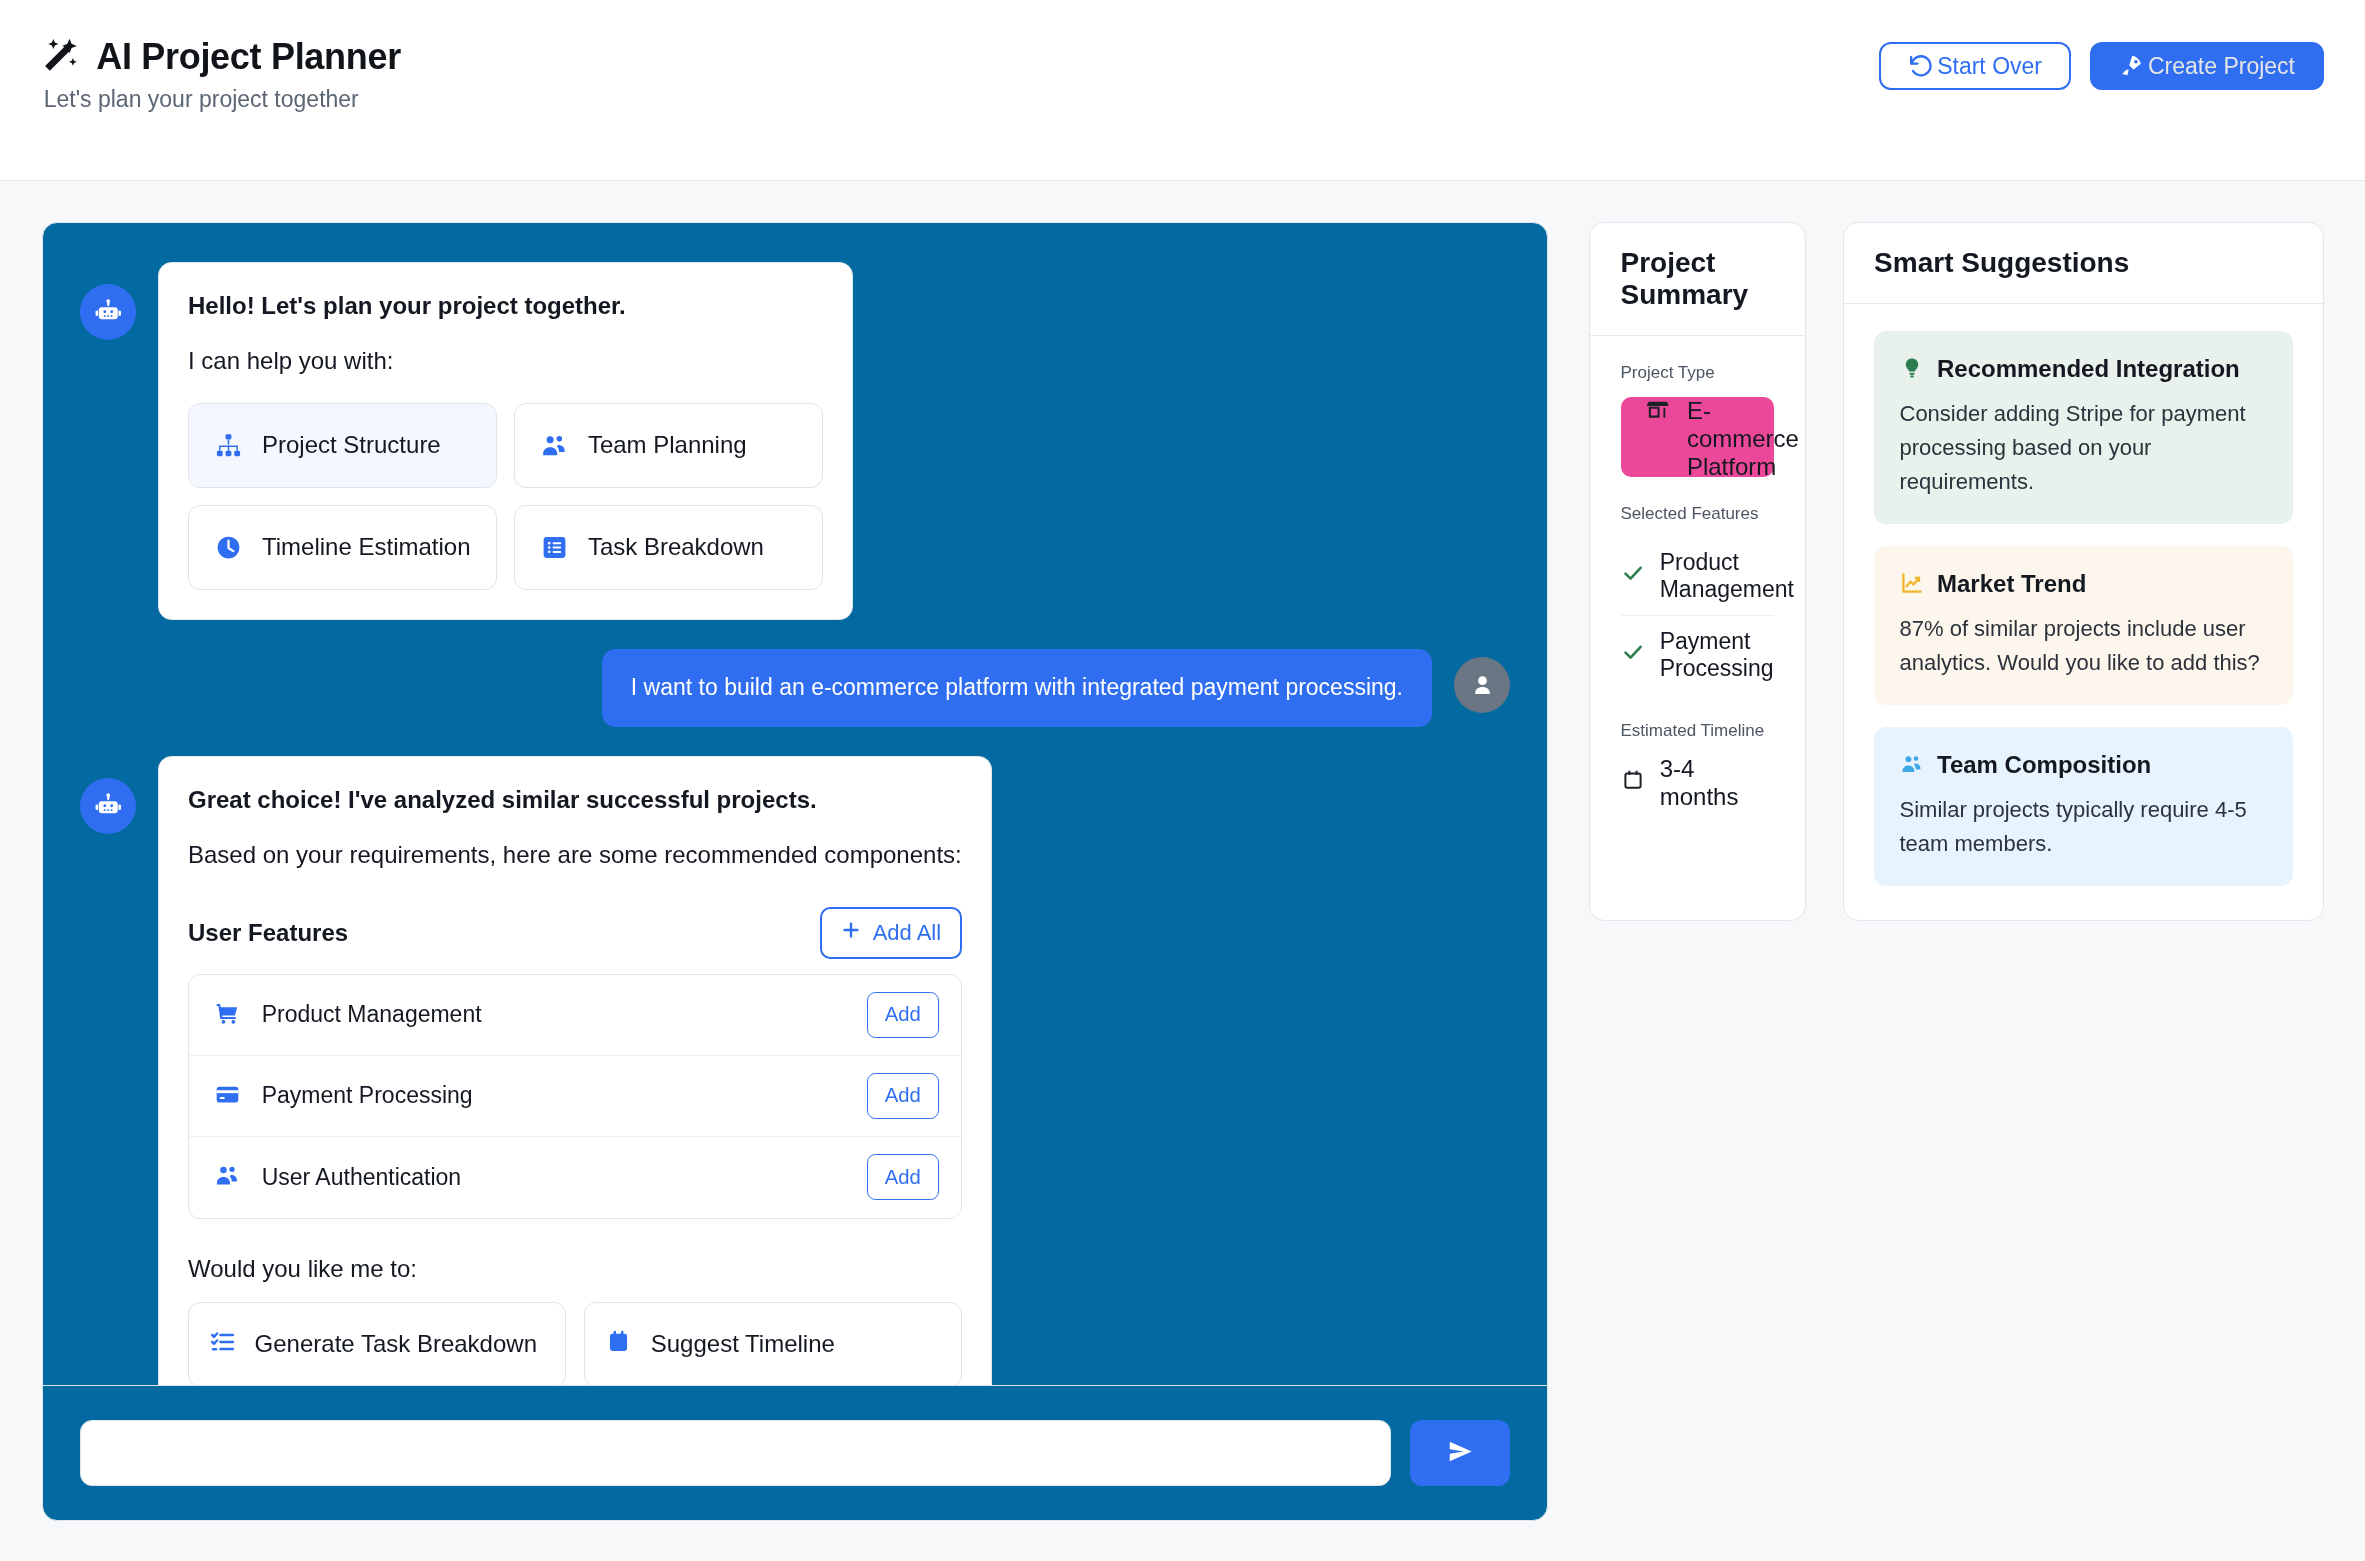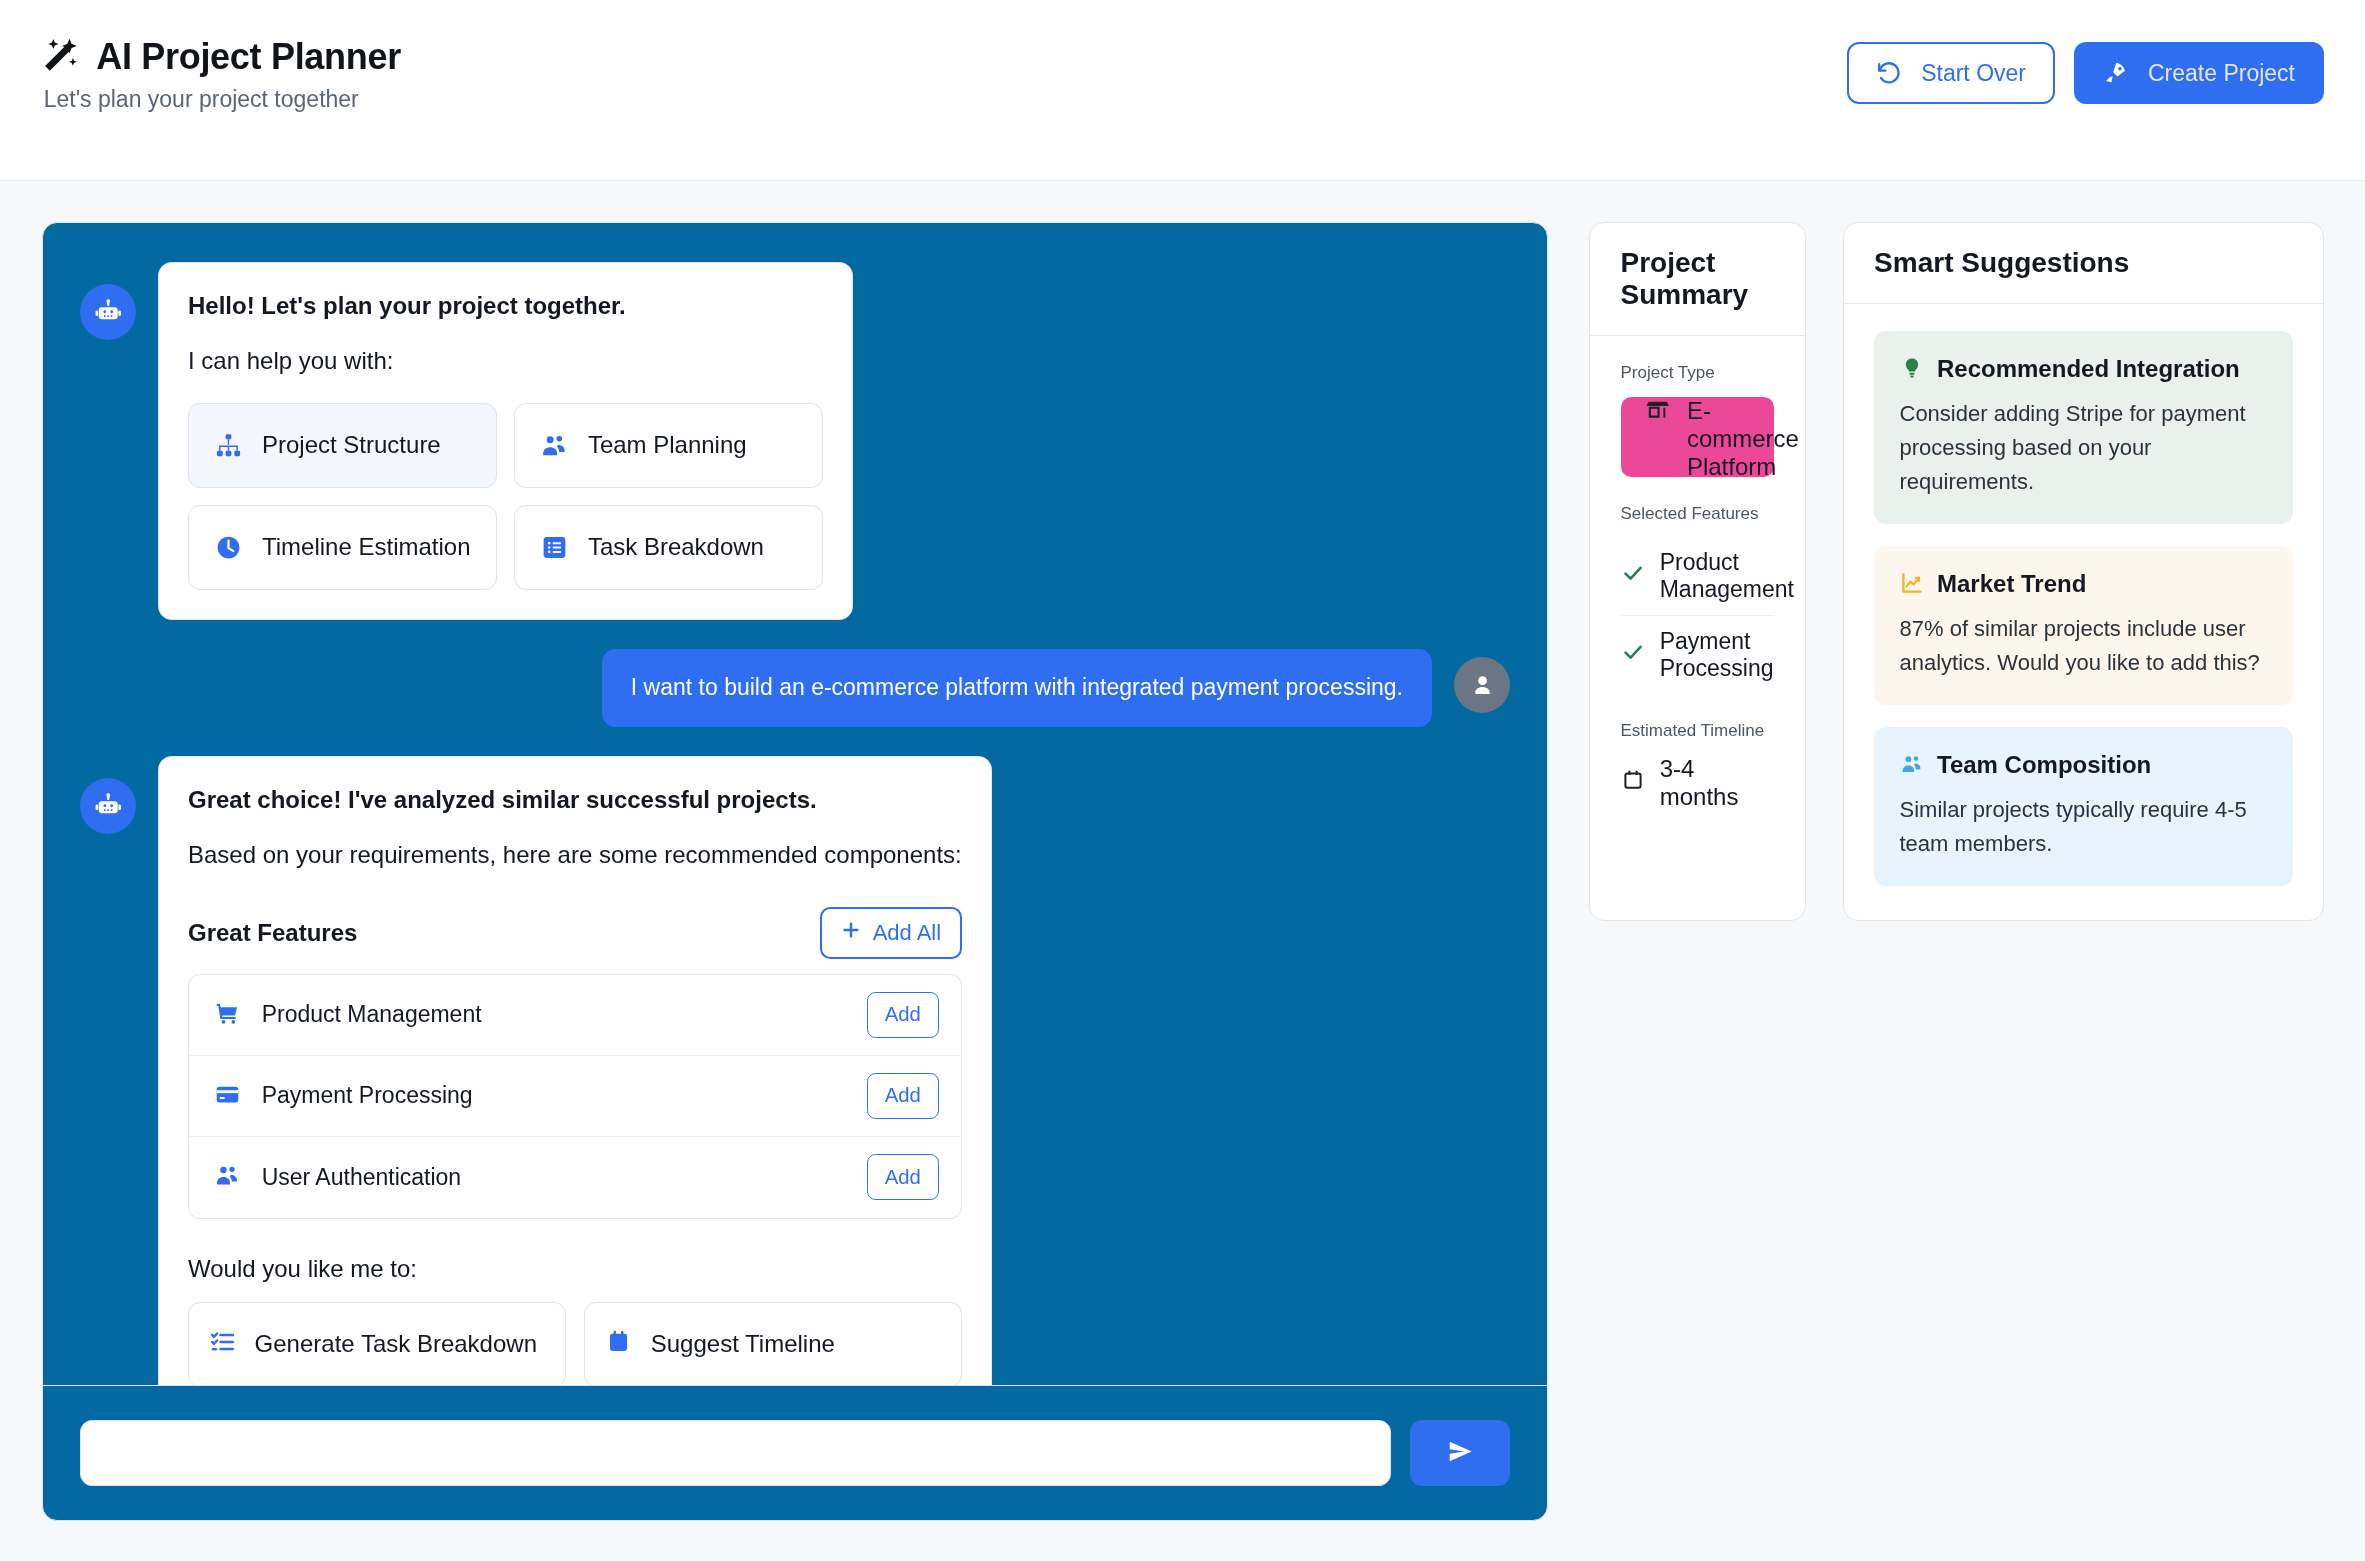--- a/index.html
+++ b/index.html
@@ -29,25 +29,25 @@
     font-size: 36px;
     font-weight: bold;
     color: #111418;
     letter-spacing: -0.3px;
     line-height: 1.05;
   }
   .app-subtitle { font-size: 23px; color: #5b6573; padding-left: 1.7px; }
 
   .header-actions { display: flex; gap: 18.6px; align-items: center; margin-top: 5.1px; }
   .btn {
-    display: inline-flex; align-items: center; gap: 20px;
+    display: inline-flex; align-items: center; gap: 4px;
     font-size: 23px;
     border-radius: 12px;
     padding: 0 27px;
-    height: 62px;
+    height: 48px;
     cursor: pointer;
     white-space: nowrap;
   }
   .btn-outline {
     background: #ffffff;
     color: #2f6ef0;
     border: 2.5px solid #2f6ef0;
     font-weight: normal;
   }
   .btn-primary {
@@ -374,21 +374,21 @@
             <rect x="8.5" y="14.4" width="1.5" height="1.3" rx=".5" fill="#2f6ef0"></rect>
             <rect x="11.2" y="14.4" width="1.5" height="1.3" rx=".5" fill="#2f6ef0"></rect>
             <rect x="13.9" y="14.4" width="1.5" height="1.3" rx=".5" fill="#2f6ef0"></rect>
           </svg>
         </div>
         <div class="bubble-ai">
           <div class="ai-line strong">Great choice! I've analyzed similar successful projects.</div>
           <div class="ai-line sub">Based on your requirements, here are some recommended components:</div>
 
           <div class="section-head">
-            <div class="section-title">Great Features</div>
+            <div class="section-title">User Features</div>
             <div class="add-all">
               <span>
                 <svg viewBox="0 0 24 24" width="22" height="22" fill="none" stroke="#2f6ef0" stroke-width="2.6" stroke-linecap="round">
                   <path d="M12 5v14M5 12h14"></path>
                 </svg>
               </span>
               <span>Add All</span>
             </div>
           </div>
 

